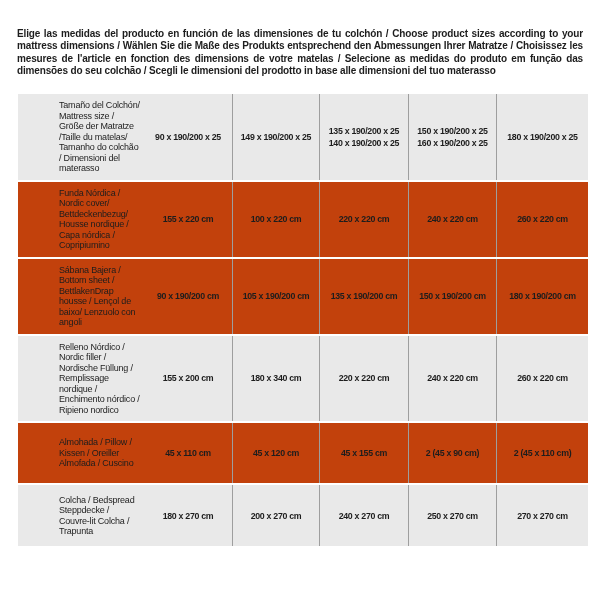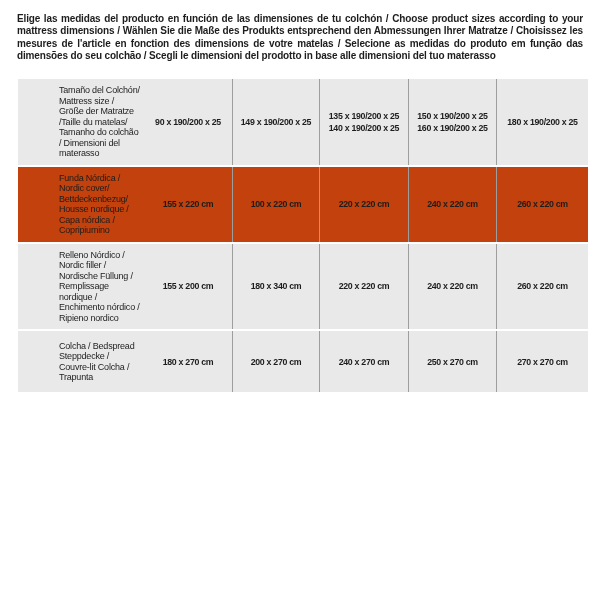--- a/index.html
+++ b/index.html
@@ -12,21 +12,21 @@
   }
   .intro, .footnote{
     margin:0 17px;
     font-size:10px;
     font-weight:bold;
     line-height:12.3px;
     letter-spacing:-0.15px;
     text-align:justify;
     color:#1d1d1d;
   }
-  .intro{padding-top:13px;}
+  .intro{padding-top:28px;}
   table.sizes{
     margin:15px 0 0 18px;
     width:570px;
     table-layout:fixed;
     border-collapse:separate;
     border-spacing:0 2px;
   }
   col.c-label{width:126px;}
   col.c-v1{width:88px;}
   col.c-v2{width:87px;}
@@ -90,27 +90,43 @@
       <td class="val v">180 x 190/200 x 25</td>
     </tr>
     <tr class="r1">
       <td class="label">Funda Nórdica / Nordic cover/ Bettdeckenbezug/ Housse nordique / Capa nórdica / Copripiumino</td>
       <td class="val">155 x 220 cm</td>
       <td class="val v">100 x 220 cm</td>
       <td class="val v">220 x 220 cm</td>
       <td class="val v">240 x 220 cm</td>
       <td class="val v">260 x 220 cm</td>
     </tr>
+    <tr class="r3">
+      <td class="label">Sábana Bajera / Bottom sheet / BettlakenDrap housse / Lençol de baixo/ Lenzuolo con angoli</td>
+      <td class="val">90 x 190/200 cm</td>
+      <td class="val v">105 x 190/200 cm</td>
+      <td class="val v">135 x 190/200 cm</td>
+      <td class="val v">150 x 190/200 cm</td>
+      <td class="val v">180 x 190/200 cm</td>
+    </tr>
     <tr class="alt r4">
       <td class="label">Relleno Nórdico / Nordic filler / Nordische Füllung / Remplissage nordique / Enchimento nórdico / Ripieno nordico</td>
       <td class="val">155 x 200 cm</td>
       <td class="val v">180 x 340 cm</td>
       <td class="val v">220 x 220 cm</td>
       <td class="val v">240 x 220 cm</td>
       <td class="val v">260 x 220 cm</td>
+    </tr>
+    <tr class="r5">
+      <td class="label">Almohada / Pillow / Kissen / Oreiller Almofada / Cuscino</td>
+      <td class="val">45 x 110 cm</td>
+      <td class="val v">45 x 120 cm</td>
+      <td class="val v">45 x 155 cm</td>
+      <td class="val v">2 (45 x 90 cm)</td>
+      <td class="val v">2 (45 x 110 cm)</td>
     </tr>
     <tr class="alt r6">
       <td class="label">Colcha / Bedspread Steppdecke / Couvre-lit Colcha / Trapunta</td>
       <td class="val">180 x 270 cm</td>
       <td class="val v">200 x 270 cm</td>
       <td class="val v">240 x 270 cm</td>
       <td class="val v">250 x 270 cm</td>
       <td class="val v">270 x 270 cm</td>
     </tr>
 

